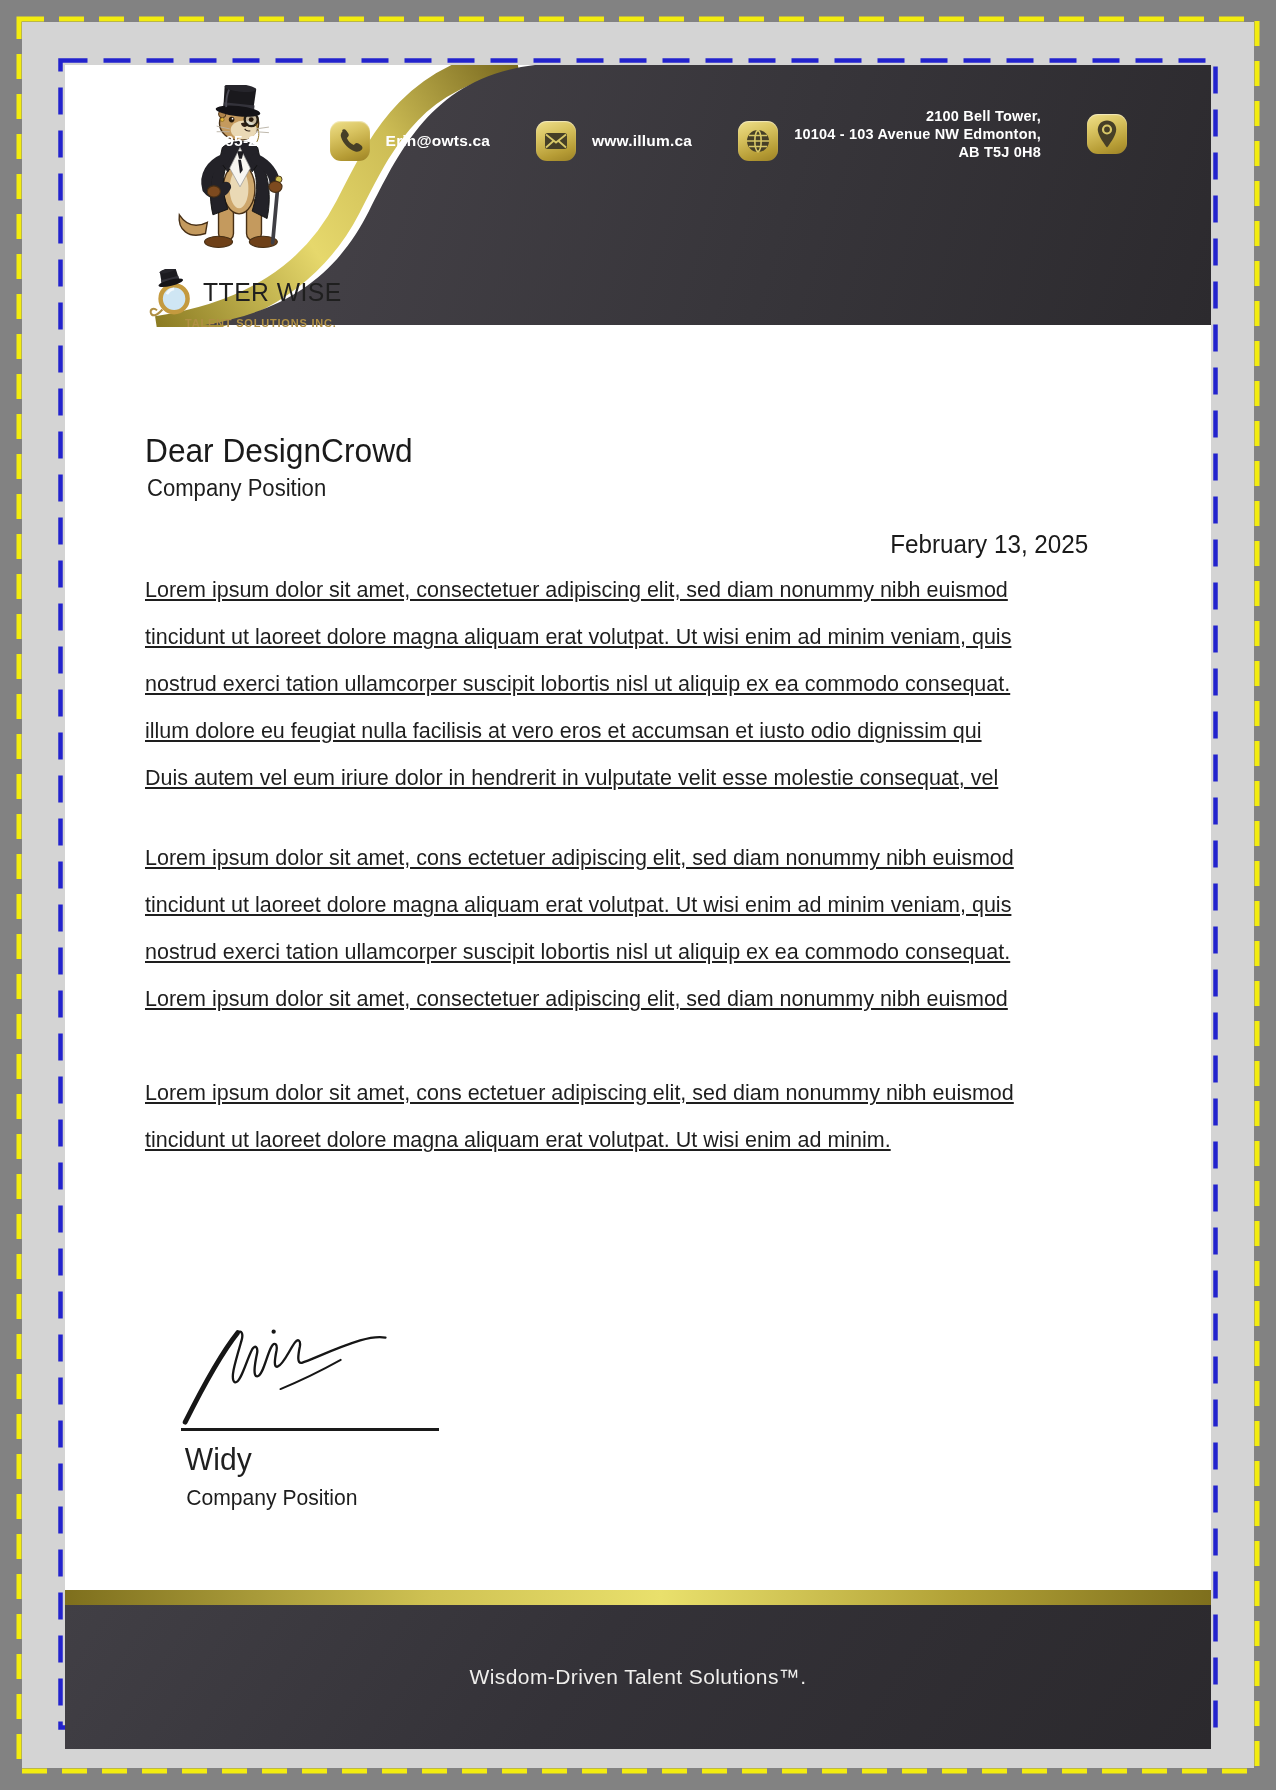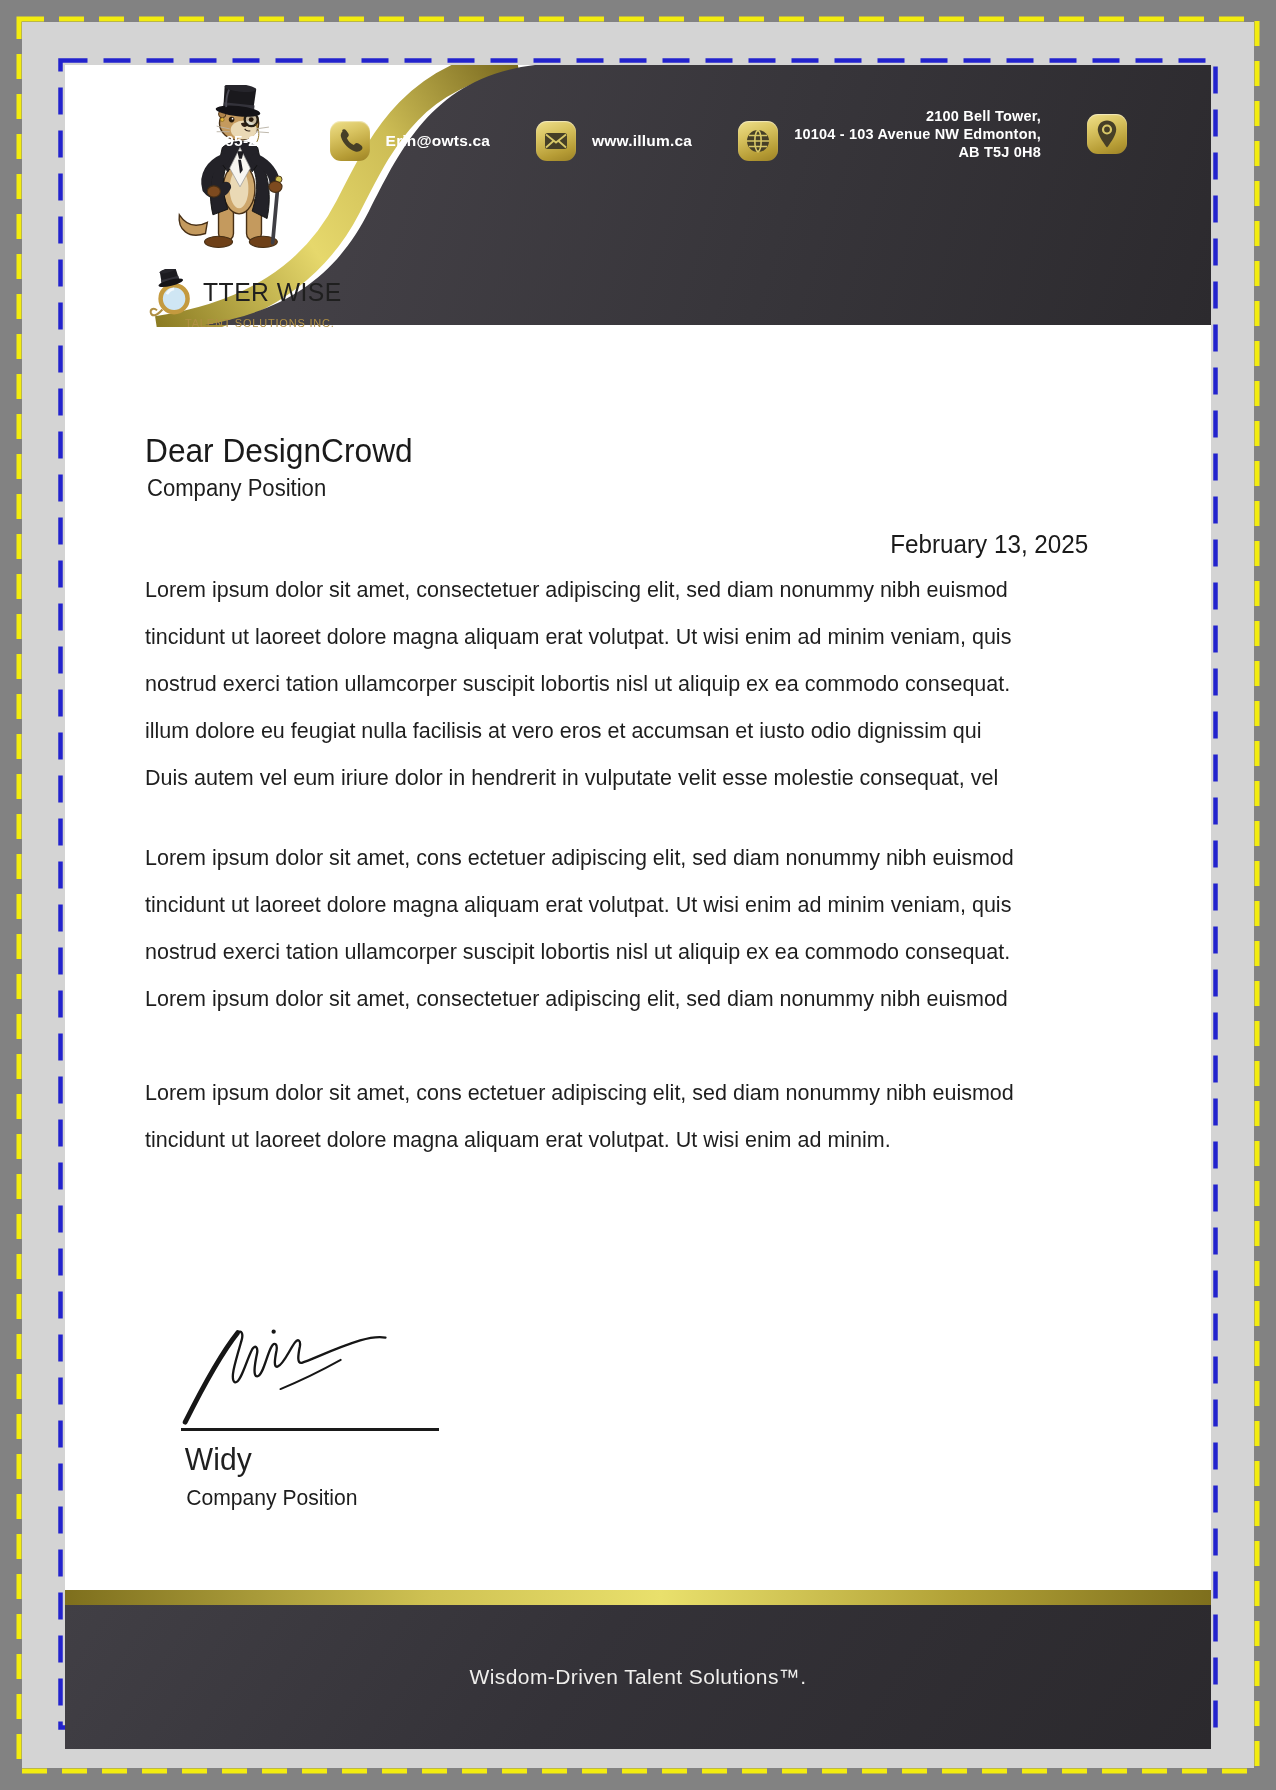--- a/index.html
+++ b/index.html
@@ -36,41 +36,41 @@
   .mascot{position:absolute;left:105px;top:20px;width:140px;height:170px;}
   .logo-lockup{position:absolute;left:83px;top:204px;width:320px;}
   .logo-row{display:flex;align-items:center;}
   .logo-mark{width:54px;height:54px;flex:0 0 54px;}
   .wordmark{
     font-size:26px;color:#1f1f1f;font-weight:400;letter-spacing:0.5px;
     display:inline-block;transform:scaleX(.95);transform-origin:left bottom;
     margin:0 0 8px 1px;white-space:nowrap;
   }
   .tagline{
-    margin:-6px 0 0 37px;font-size:11px;font-weight:400;letter-spacing:0.8px;
+    margin:-6px 0 0 37px;font-size:11px;font-weight:700;letter-spacing:0.8px;
     color:#b08f43;white-space:nowrap;
   }
   
   .greeting{
     position:absolute;left:80px;top:367px;font-size:33px;color:#1a1a1a;
     white-space:nowrap;transform:scaleX(.96);transform-origin:left top;
   }
   .greeting-title{
     position:absolute;left:82px;top:410px;font-size:23px;color:#1d1d1d;
     white-space:nowrap;transform:scaleX(.96);transform-origin:left top;
   }
   .date{
     position:absolute;right:123px;top:465px;font-size:25px;color:#1a1a1a;
     white-space:nowrap;transform:scaleX(.97);transform-origin:right top;
   }
   .letter-body{
     position:absolute;left:80px;top:502px;width:970px;
     font-size:21.5px;line-height:47px;color:#1e1e1e;
   }
-  .para{margin:0 0 33px 0;}
+  .para{margin:0 0 33px 0;text-decoration:underline;}
   .para:nth-child(2){margin-bottom:47px;}
   .line{white-space:nowrap;}
   
   .signature{position:absolute;left:116px;top:1256px;width:258px;}
   .sig-scribble{display:block;width:238px;height:105px;margin-left:-4px;}
   .sig-rule{border:0;border-top:3px solid #1a1a1a;margin:2px 0 0 0;width:258px;}
   .sig-name{font-size:31px;color:#1f1f1f;margin-top:11px;transform:scaleX(.97);}
   .sig-title{font-size:22px;color:#1d1d1d;margin-top:7px;transform:scaleX(.96);}
   
   .footer-gold{

